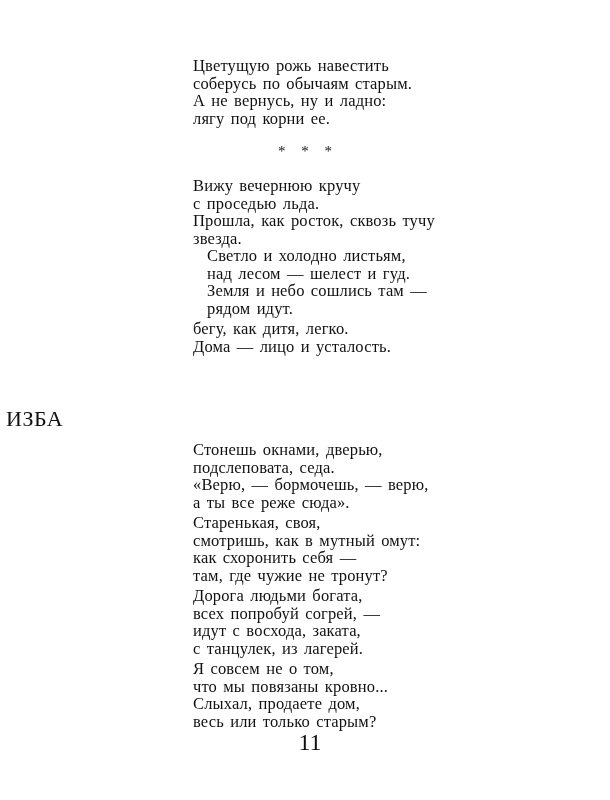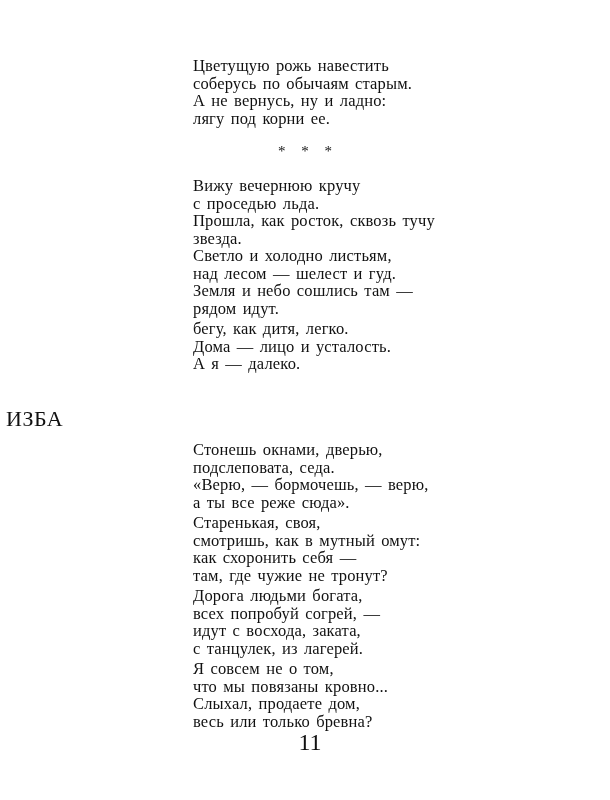--- a/index.html
+++ b/index.html
@@ -78,31 +78,30 @@
 
   <div class="separator" style="top:143px;">* * *</div>
 
   <div class="stanza" style="top:177px;">
     <span class="line">Вижу вечернюю кручу</span>
     <span class="line">с проседью льда.</span>
     <span class="line">Прошла, как росток, сквозь тучу</span>
     <span class="line">звезда.</span>
   </div>
 
-  <div class="stanza" style="top:247px;">
+  <div class="stanza" style="top:247px;margin-left:14px;">
     <span class="line">Светло и холодно листьям,</span>
     <span class="line">над лесом — шелест и гуд.</span>
     <span class="line">Земля и небо сошлись там —</span>
     <span class="line">рядом идут.</span>
   </div>
 
   <div class="stanza" style="top:320px;">
     <span class="line">бегу, как дитя, легко.</span>
     <span class="line">Дома — лицо и усталость.</span>
-    <span class="line">А я — далеко.</span>
   </div>
 
   <div class="title" style="top:406px;">ИЗБА</div>
 
   <div class="stanza" style="top:441px;">
     <span class="line">Стонешь окнами, дверью,</span>
     <span class="line">подслеповата, седа.</span>
     <span class="line">«Верю, — бормочешь, — верю,</span>
     <span class="line">а ты все реже сюда».</span>
   </div>
@@ -118,18 +117,18 @@
     <span class="line">Дорога людьми богата,</span>
     <span class="line">всех попробуй согрей, —</span>
     <span class="line">идут с восхода, заката,</span>
     <span class="line">с танцулек, из лагерей.</span>
   </div>
 
   <div class="stanza" style="top:660px;">
     <span class="line">Я совсем не о том,</span>
     <span class="line">что мы повязаны кровно...</span>
     <span class="line">Слыхал, продаете дом,</span>
-    <span class="line">весь или только бревна?</span>
+    <span class="line">весь или только старым?</span>
   </div>
 
   <div class="page-number" style="top:729px;">11</div>
 
 </div>
 
 </body></html>

